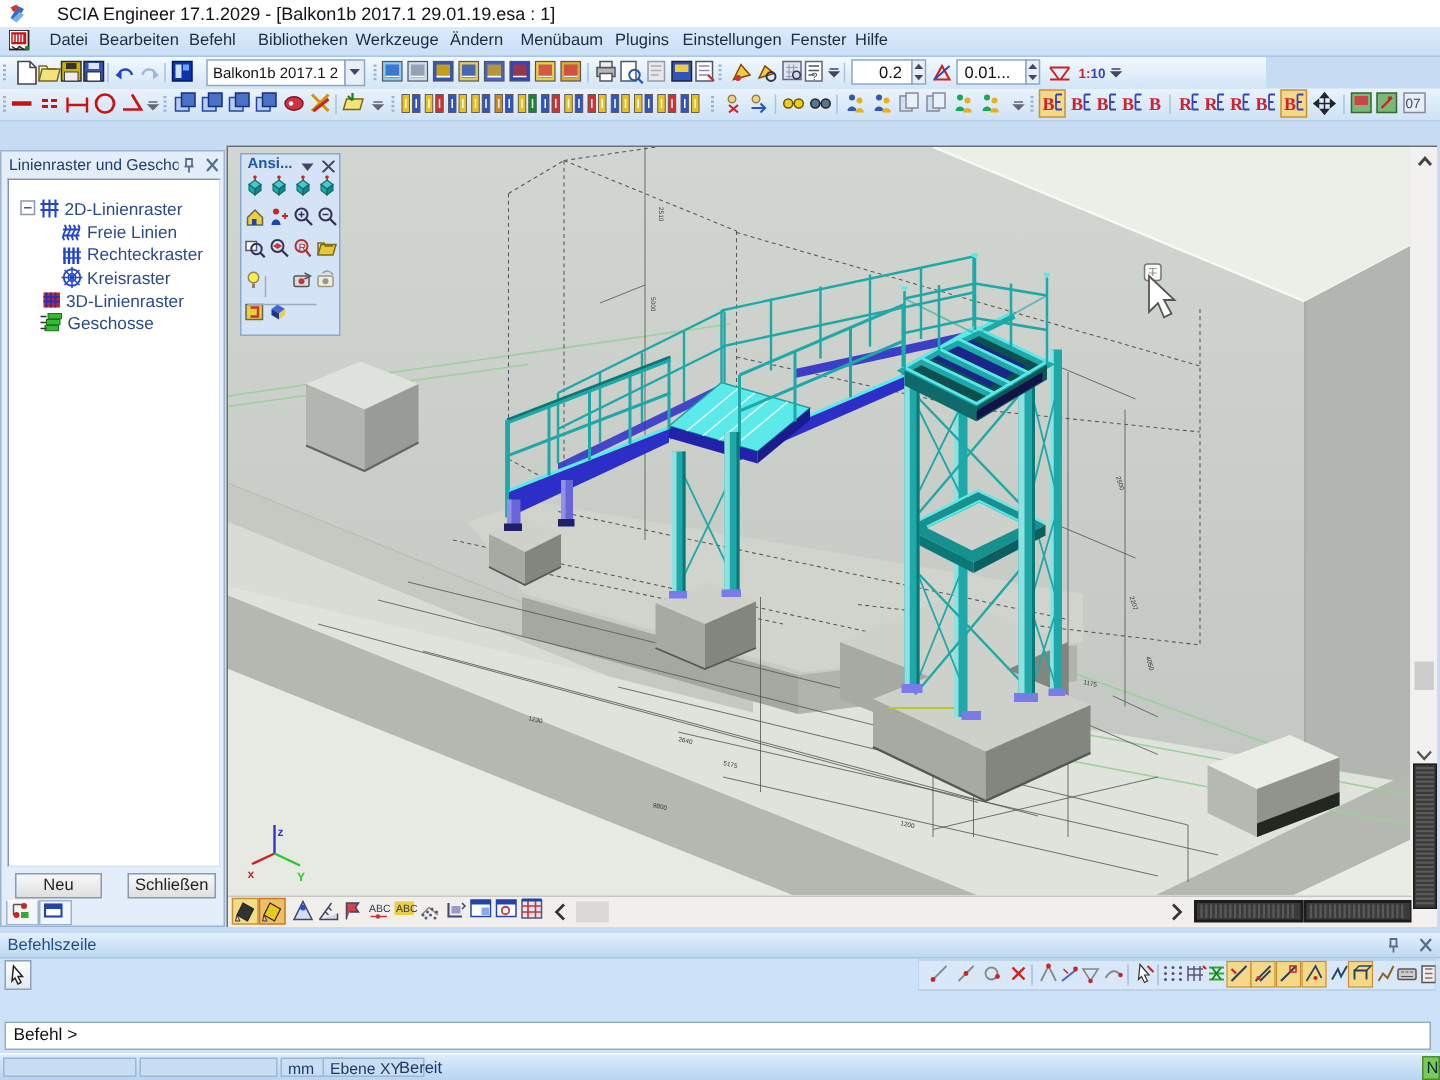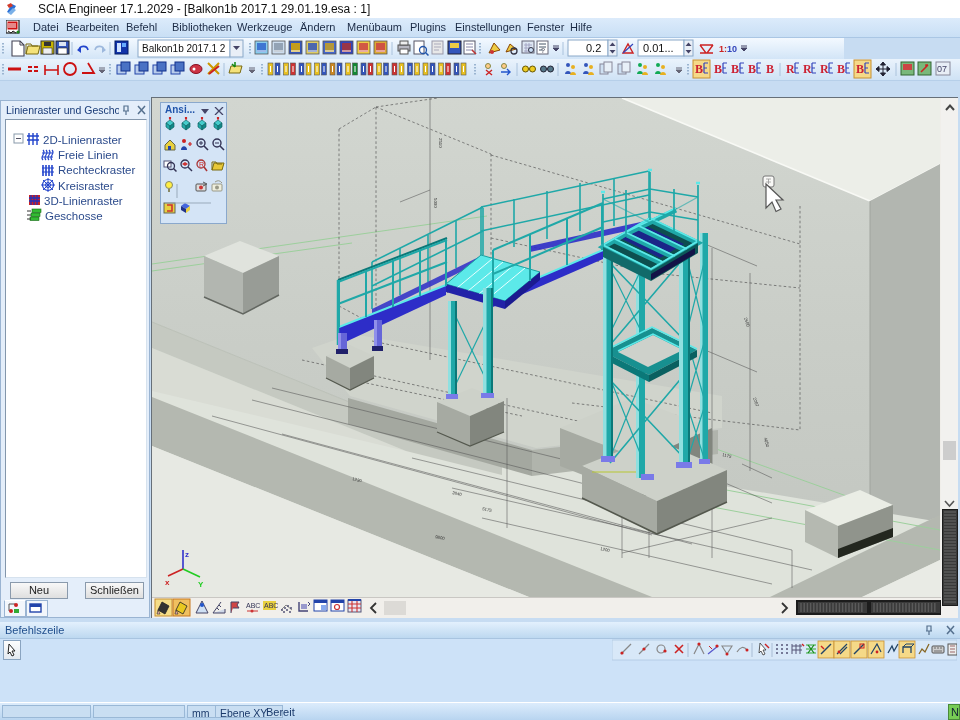--- a/index.html
+++ b/index.html
@@ -1093,20 +1093,23 @@
       </g>
 <g transform="translate(319,3)">
         <rect x="1" y="4" width="12" height="7" rx="1" fill="#ccc" stroke="#555"></rect>
         <path d="M3 6h2M6 6h2M9 6h2M3 9h8" stroke="#555" stroke-width="0.8"></path>
       </g>
 <g transform="translate(334,3)">
         <rect x="2" y="2" width="9" height="11" fill="#eee" stroke="#555"></rect>
         <path d="M4 4h5M4 7h5M4 10h5" stroke="#966" stroke-width="1"></path>
       </g>
 </svg>
+<div class="abs" style="left:3px;top:59px;width:951px;height:19px;background:#fff;border:1px solid #98a8b8;box-sizing:border-box;">
+      <div class="abs t" style="left:5px;top:2px;font-size:11.5px;color:#111;">Befehl &gt;</div>
+    </div>
 </div>
 <div class="abs" style="left:0;top:702px;width:960px;height:18px;background:linear-gradient(#dcecfc,#b6d3ef);border-top:1px solid #fff;">
 <div class="abs" style="left:2px;top:2px;width:89px;height:13px;background:#c9def2;border:1px solid #9ab8d6;box-sizing:border-box;"></div>
 <div class="abs" style="left:93px;top:2px;width:92px;height:13px;background:#c9def2;border:1px solid #9ab8d6;box-sizing:border-box;"></div>
 <div class="abs" style="left:187px;top:2px;width:26px;height:13px;background:#c9def2;border:1px solid #9ab8d6;box-sizing:border-box;padding-left:40px;">
       <div class="abs t" style="left:4px;top:1px;font-size:10.5px;color:#1b3a6b;">mm</div>
     </div>
 <div class="abs" style="left:215px;top:2px;width:68px;height:13px;background:#c9def2;border:1px solid #9ab8d6;box-sizing:border-box;">
       <div class="abs t" style="left:4px;top:1px;font-size:10.5px;color:#1b3a6b;">Ebene XY</div>
     </div>

